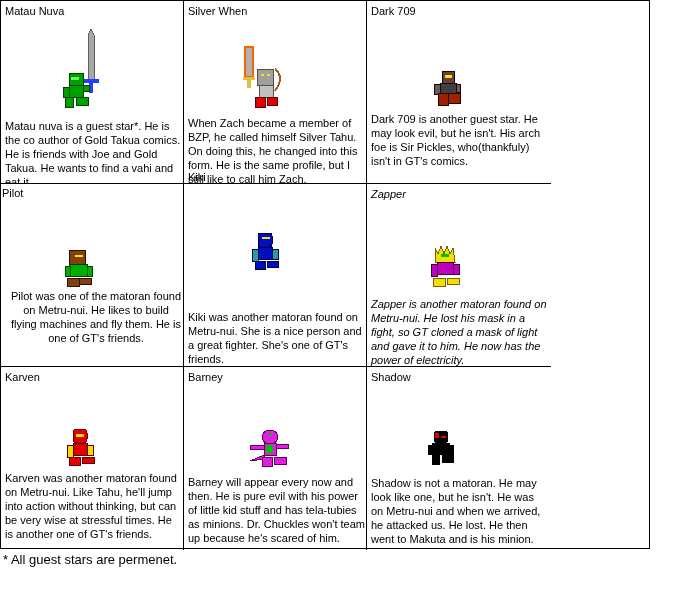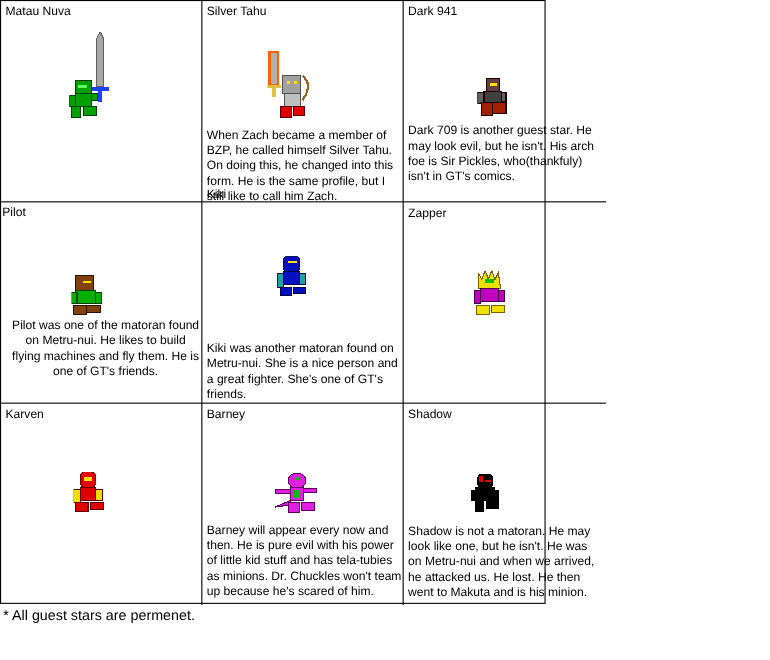--- a/index.html
+++ b/index.html
@@ -1,18 +1,18 @@
 <!DOCTYPE html>
 <html><head>
 <meta charset="utf-8">
 <style>
   html, body { margin:0; padding:0; background:#ffffff; }
   body { width:700px; height:600px; position:relative; overflow:hidden;
          font-family:"Liberation Sans", sans-serif; font-size:11px; color:#000; }
-  .grid { position:absolute; left:0; top:0; width:496px; height:549px;
+  .grid { position:absolute; left:0; top:0; width:650px; height:549px;
           border:1px solid #000; box-sizing:border-box; }
   .cell { position:absolute; box-sizing:border-box; }
   .cell .name { position:absolute; left:4px; top:3px; font-size:11px; line-height:14px; white-space:nowrap; }
   .cell .desc { position:absolute; left:4px; right:2px; font-size:11px; line-height:14px; }
   .cell .sprite { position:absolute; }
   .vline { position:absolute; top:0; width:1px; height:549px; background:#000; }
   .hline { position:absolute; left:0; width:550px; height:1px; background:#000; }
   .footnote { position:absolute; left:3px; top:553px; font-size:13px; line-height:14px; }
   svg { display:block; shape-rendering:crispEdges; }
 </style>
@@ -30,43 +30,44 @@
         <rect x="26" y="54" width="4" height="10" fill="#2040ff"></rect>
         <rect x="6" y="44" width="14" height="12" fill="#00a000" stroke="#004000"></rect>
         <rect x="8" y="48" width="8" height="3" fill="#60ff60"></rect>
         <rect x="6" y="56" width="14" height="12" fill="#00a000" stroke="#004000"></rect>
         <rect x="0" y="58" width="6" height="10" fill="#00a000" stroke="#004000"></rect>
         <rect x="20" y="56" width="6" height="6" fill="#00a000" stroke="#004000"></rect>
         <rect x="2" y="68" width="8" height="10" fill="#00a000" stroke="#004000"></rect>
         <rect x="13" y="68" width="12" height="8" fill="#00a000" stroke="#004000"></rect>
       </svg>
     </div>
+    <div class="desc" style="top:118px;height:64px;overflow:hidden;">Matau nuva is a guest star*. He is the co author of Gold Takua comics. He is friends with Joe and Gold Takua. He wants to find a vahi and eat it.</div>
   </div>
 
   <div class="cell" style="left:183px;top:0;width:183px;height:183px;">
-    <div class="name">Silver Tahu</div>
+    <div class="name">Silver When</div>
     <div class="sprite" style="left:59px;top:44px;">
       <svg width="46" height="66" viewBox="0 0 46 66">
         <rect x="2" y="2" width="8" height="30" fill="#b0b0b0" stroke="#ff6000" stroke-width="2"></rect>
         <rect x="0" y="32" width="12" height="3" fill="#e0c040"></rect>
         <rect x="4" y="35" width="4" height="8" fill="#e0c040"></rect>
         <rect x="14" y="24" width="16" height="16" fill="#a0a0a0" stroke="#505050"></rect>
         <rect x="18" y="29" width="3" height="2" fill="#ffe000"></rect>
         <rect x="24" y="29" width="3" height="2" fill="#ffe000"></rect>
         <path d="M32 24 Q42 32 32 46" stroke="#a06020" stroke-width="2" fill="none"></path>
         <rect x="16" y="40" width="14" height="12" fill="#c0c0c0" stroke="#505050"></rect>
         <rect x="12" y="52" width="10" height="10" fill="#e00000" stroke="#600000"></rect>
         <rect x="24" y="52" width="10" height="8" fill="#e00000" stroke="#600000"></rect>
       </svg>
     </div>
     <div class="desc" style="top:115px;">When Zach became a member of BZP, he called himself Silver Tahu. On doing this, he changed into this form. He is the same profile, but I still like to call him Zach.</div>
   </div>
 
   <div class="cell" style="left:366px;top:0;width:184px;height:183px;">
-    <div class="name">Dark 941</div>
+    <div class="name">Dark 709</div>
     <div class="sprite" style="left:67px;top:70px;">
       <svg width="28" height="36" viewBox="0 0 28 36">
         <rect x="8" y="0" width="12" height="12" fill="#604040" stroke="#200000"></rect>
         <rect x="11" y="4" width="7" height="3" fill="#ffe000"></rect>
         <rect x="6" y="12" width="16" height="10" fill="#404040" stroke="#200000"></rect>
         <rect x="0" y="13" width="6" height="10" fill="#606060" stroke="#200000"></rect>
         <rect x="22" y="13" width="4" height="8" fill="#606060" stroke="#200000"></rect>
         <rect x="4" y="22" width="10" height="12" fill="#a02000" stroke="#200000"></rect>
         <rect x="14" y="22" width="12" height="10" fill="#a02000" stroke="#200000"></rect>
       </svg>
@@ -99,48 +100,50 @@
         <rect x="6" y="14" width="14" height="12" fill="#0010c0" stroke="#000040"></rect>
         <rect x="0" y="16" width="6" height="12" fill="#20a0a0" stroke="#000040"></rect>
         <rect x="20" y="16" width="6" height="10" fill="#20a0a0" stroke="#000040"></rect>
         <rect x="3" y="28" width="10" height="8" fill="#0010c0" stroke="#000040"></rect>
         <rect x="15" y="28" width="11" height="6" fill="#0010c0" stroke="#000040"></rect>
       </svg>
     </div>
     <div class="desc" style="top:107px;margin-top:36px;">Kiki was another matoran found on Metru-nui. She is a nice person and a great fighter. She's one of GT's friends.</div>
   </div>
 
-  <div class="cell" style="left:366px;top:183px;width:184px;height:183px;">
+  <div class="cell" style="left:366px;top:183px;width:184px;height:183px;font-style:italic;">
     <div class="name">Zapper</div>
     <div class="sprite" style="left:64px;top:62px;">
       <svg width="30" height="44" viewBox="0 0 30 44">
         <polygon points="4,2 7,8 10,0 13,8 16,0 19,8 22,2 24,16 4,16" fill="#f0e000" stroke="#806000"></polygon>
         <rect x="10" y="8" width="8" height="3" fill="#00c000"></rect>
         <rect x="6" y="16" width="16" height="12" fill="#c000c0" stroke="#400040"></rect>
         <rect x="0" y="18" width="6" height="12" fill="#c000c0" stroke="#400040"></rect>
         <rect x="22" y="18" width="6" height="10" fill="#c000c0" stroke="#400040"></rect>
         <rect x="2" y="32" width="12" height="8" fill="#f0e000" stroke="#806000"></rect>
         <rect x="16" y="32" width="12" height="6" fill="#f0e000" stroke="#806000"></rect>
       </svg>
     </div>
+    <div class="desc" style="top:113px;">Zapper is another matoran found on Metru-nui. He lost his mask in a fight, so GT cloned a mask of light and gave it to him. He now has the power of electricity.</div>
   </div>
 
   <div class="cell" style="left:0;top:366px;width:183px;height:183px;">
     <div class="name">Karven</div>
     <div class="sprite" style="left:66px;top:62px;">
       <svg width="28" height="40" viewBox="0 0 28 40">
         <rect x="6" y="0" width="14" height="14" rx="4" fill="#e00000" stroke="#600000"></rect>
         <rect x="9" y="5" width="8" height="3" fill="#ffe000"></rect>
         <rect x="6" y="14" width="14" height="12" fill="#e00000" stroke="#600000"></rect>
         <rect x="0" y="16" width="6" height="12" fill="#f0e000" stroke="#600000"></rect>
         <rect x="20" y="16" width="6" height="10" fill="#f0e000" stroke="#600000"></rect>
         <rect x="2" y="28" width="11" height="8" fill="#e00000" stroke="#600000"></rect>
         <rect x="15" y="28" width="12" height="6" fill="#e00000" stroke="#600000"></rect>
       </svg>
     </div>
+    <div class="desc" style="top:104px;">Karven was another matoran found on Metru-nui. Like Tahu, he'll jump into action without thinking, but can be very wise at stressful times. He is another one of GT's friends.</div>
   </div>
 
   <div class="cell" style="left:183px;top:366px;width:183px;height:183px;">
     <div class="name">Barney</div>
     <div class="sprite" style="left:66px;top:62px;">
       <svg width="40" height="40" viewBox="0 0 40 40">
         <ellipse cx="20" cy="8" rx="8" ry="7" fill="#e020e0" stroke="#600060"></ellipse>
         <rect x="18" y="5" width="4" height="2" fill="#00c000"></rect>
         <rect x="14" y="14" width="12" height="12" fill="#e020e0" stroke="#600060"></rect>
         <rect x="16" y="16" width="7" height="8" fill="#00c000"></rect>

